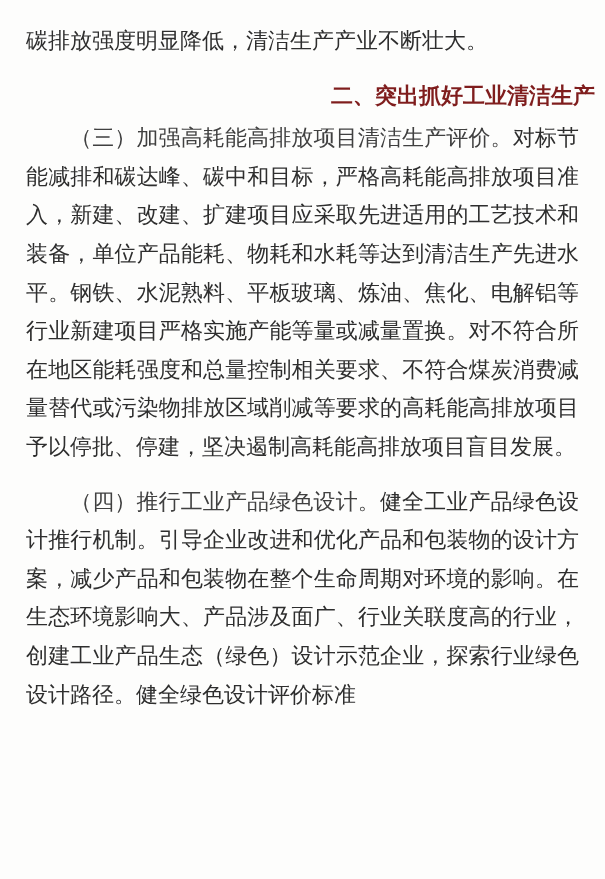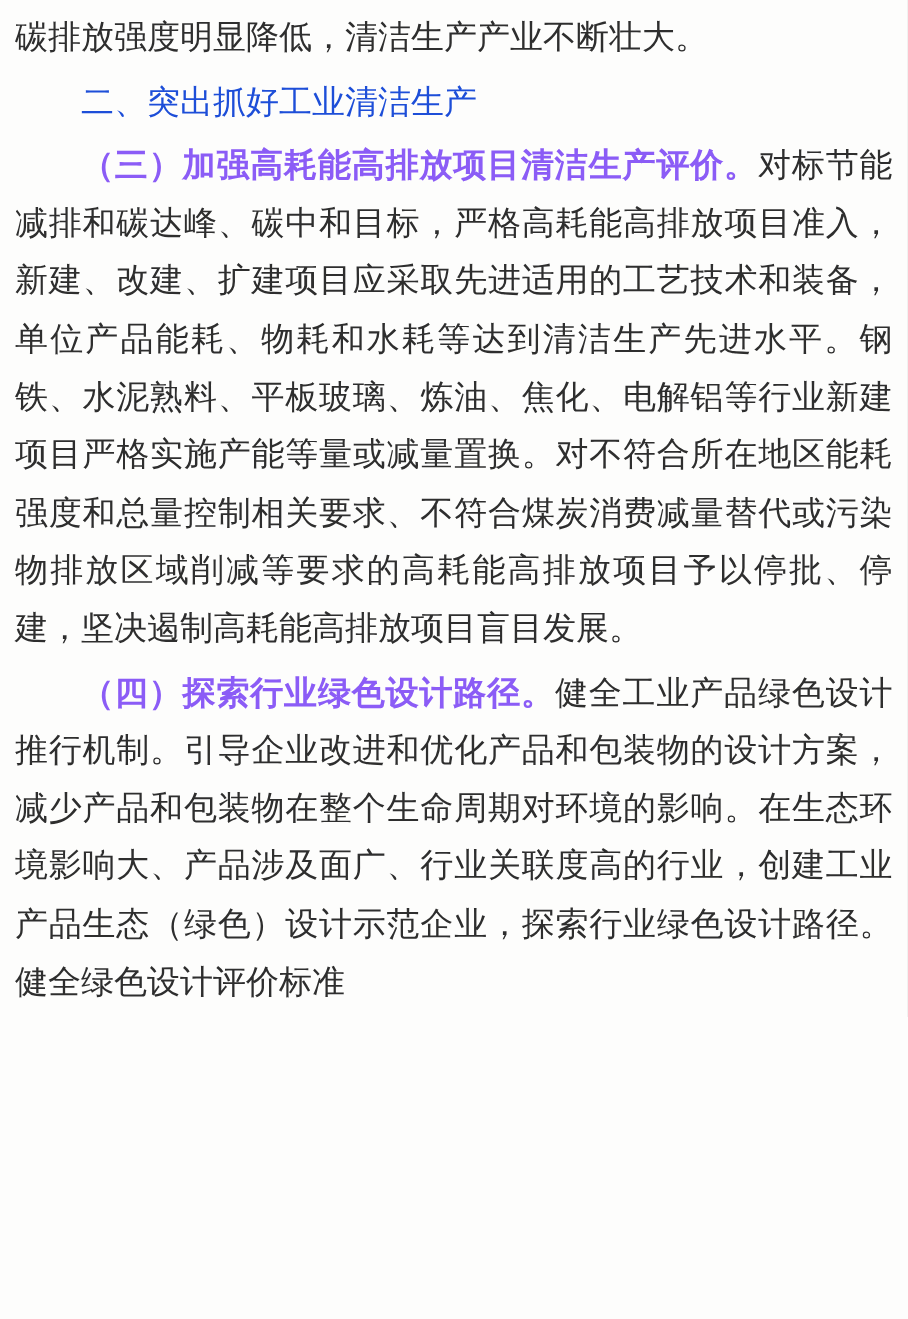--- a/index.html
+++ b/index.html
@@ -17,51 +17,51 @@
     padding: 6px 10px 0 10px;
     overflow: hidden;
     color: #2e2e2e;
     font-family: "Liberation Serif", "DejaVu Serif", serif;
     font-size: 22px;
     line-height: 38.6px;
     text-align: justify;
     -webkit-font-smoothing: antialiased;
   }
   .para {
-    margin: 0;
+    margin: 16px;
     text-indent: 2em;
   }
   .para.no-indent {
     text-indent: 0;
   }
   .para.spaced-top {
     margin-top: 4px;
   }
   .section-heading {
     margin: 4px 0 0 0;
     text-indent: 2em;
     font-family: "Liberation Sans", "DejaVu Sans", sans-serif;
-    font-weight: 400;
+    font-weight: 700;
     font-size: 22px;
     line-height: 38.6px;
-    color: #1d4ed8;
-    text-align: left;
+    color: #7f1d1d;
+    text-align: right;
   }
   .lead-bold {
-    font-weight: 700;
-    color: #8b5cf6;
+    font-weight: 400;
+    color: #404040;
   }
 </style>
 </head>
 <body>
 
 <div class="page">
 
   <p class="para no-indent">碳排放强度明显降低，清洁生产产业不断壮大。</p>
 
 
   <h2 class="section-heading">二、突出抓好工业清洁生产</h2>
 
   <p class="para spaced-top"><span class="lead-bold">（三）加强高耗能高排放项目清洁生产评价。</span><span>对标节能减排和碳达峰、碳中和目标，严格高耗能高排放项目准入，新建、改建、扩建项目应采取先进适用的工艺技术和装备，单位产品能耗、物耗和水耗等达到清洁生产先进水平。钢铁、水泥熟料、平板玻璃、炼油、焦化、电解铝等行业新建项目严格实施产能等量或减量置换。对不符合所在地区能耗强度和总量控制相关要求、不符合煤炭消费减量替代或污染物排放区域削减等要求的高耗能高排放项目予以停批、停建，坚决遏制高耗能高排放项目盲目发展。</span></p>
 
-  <p class="para spaced-top"><span class="lead-bold">（四）探索行业绿色设计路径。</span><span>健全工业产品绿色设计推行机制。引导企业改进和优化产品和包装物的设计方案，减少产品和包装物在整个生命周期对环境的影响。在生态环境影响大、产品涉及面广、行业关联度高的行业，创建工业产品生态（绿色）设计示范企业，探索行业绿色设计路径。健全绿色设计评价标准</span></p>
+  <p class="para spaced-top"><span class="lead-bold">（四）推行工业产品绿色设计。</span><span>健全工业产品绿色设计推行机制。引导企业改进和优化产品和包装物的设计方案，减少产品和包装物在整个生命周期对环境的影响。在生态环境影响大、产品涉及面广、行业关联度高的行业，创建工业产品生态（绿色）设计示范企业，探索行业绿色设计路径。健全绿色设计评价标准</span></p>
 
 </div>
 
 </body></html>

